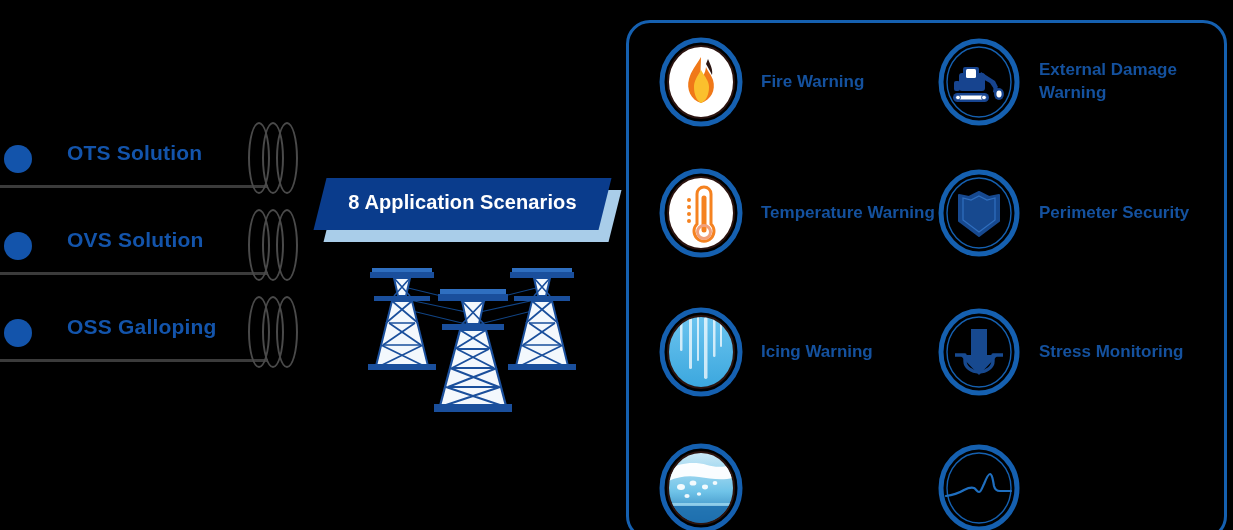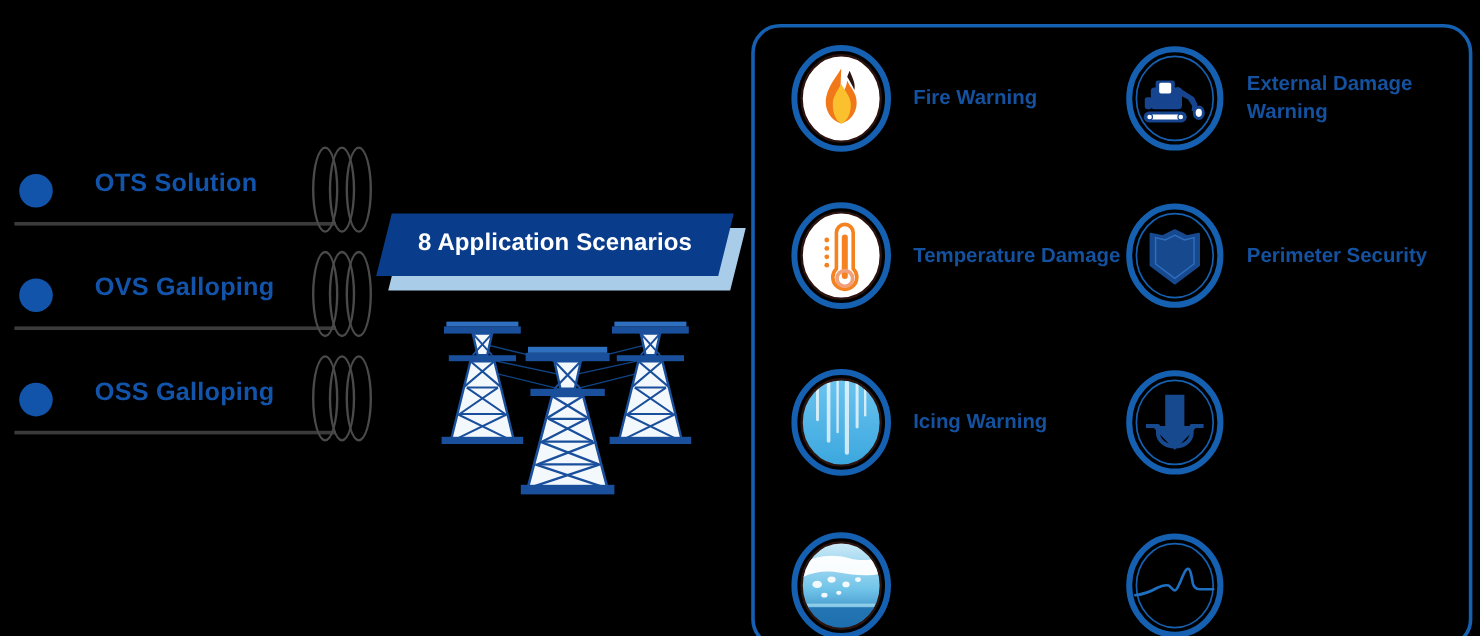--- a/index.html
+++ b/index.html
@@ -11,21 +11,21 @@
     width: 1233px;
     height: 530px;
     position: relative;
     overflow: hidden;
     font-family: "Liberation Sans", sans-serif;
   }
 
   
   #solutions-panel {
     position: absolute;
-    left: 12px;
+    left: 0;
     top: 0;
     width: 320px;
     height: 530px;
   }
   .solution-row {
     position: absolute;
     left: 0;
     width: 310px;
     height: 86px;
   }
@@ -183,21 +183,21 @@
     <div class="sol-line"></div>
     <div class="coil">
       <div class="loop l1"></div>
         <div class="loop l2"></div>
         <div class="loop l3"></div>
     </div>
   </div>
 
   <div class="solution-row" style="top:206px">
     <div class="bullet"></div>
-    <div class="sol-label">OVS Galloping</div>
+    <div class="sol-label">OVS Solution</div>
     <div class="sol-line"></div>
     <div class="coil">
       <div class="loop l1"></div>
         <div class="loop l2"></div>
         <div class="loop l3"></div>
     </div>
   </div>
 
   <div class="solution-row" style="top:293px">
     <div class="bullet"></div>
@@ -321,21 +321,21 @@
         <path d="M45 30 v32" stroke="#f58220" stroke-width="5" stroke-linecap="round"></path>
         <circle cx="45" cy="64" r="6.5" fill="none" stroke="#f2a07a" stroke-width="3"></circle>
         <g fill="#f58220">
           <circle cx="30" cy="32" r="2"></circle>
             <circle cx="30" cy="39" r="2"></circle>
           <circle cx="30" cy="46" r="2"></circle>
             <circle cx="30" cy="53" r="2"></circle>
         </g>
       </svg>
     </div>
-    <div class="scn-label">Temperature Damage</div>
+    <div class="scn-label">Temperature Warning</div>
   </div>
 
   <div class="scenario col1" style="left:12px;  top:272px">
     <div class="icon-slot">
       <svg class="ico" width="84" height="90" viewBox="0 0 84 90">
         <defs>
           <clipPath id="icingClip">
               <ellipse cx="42" cy="45" rx="32" ry="35"></ellipse>
             </clipPath>
           <linearGradient id="icingGrad" x1="0" y1="0" x2="0" y2="1">
@@ -372,20 +372,21 @@
 
   <div class="scenario col2" style="left:290px; top:272px">
     <div class="icon-slot">
       <svg class="ico" width="84" height="90" viewBox="0 0 84 90">
         <ellipse cx="42" cy="45" rx="38" ry="41" fill="none" stroke="#1560b0" stroke-width="5"></ellipse>
         <ellipse cx="42" cy="45" rx="32" ry="35" fill="none" stroke="#1560b0" stroke-width="1.4"></ellipse>
         <path d="M34 22 h16 v26 h11 L42 68 L23 48 h11 Z" fill="#17498f"></path>
         <path d="M18 48 h10 v6 a14 11 0 0 0 28 0 v-6 h10" fill="none" stroke="#17498f" stroke-width="3.4" stroke-linejoin="round"></path>
       </svg>
     </div>
+    <div class="scn-label">Stress Monitoring</div>
   </div>
 
   <div class="scenario col1" style="left:12px;  top:408px">
     <div class="icon-slot">
       <svg class="ico" width="84" height="90" viewBox="0 0 84 90">
         <defs>
           <clipPath id="meltClip">
               <ellipse cx="42" cy="45" rx="32" ry="35"></ellipse>
             </clipPath>
           <linearGradient id="meltGrad" x1="0" y1="0" x2="0" y2="1">

